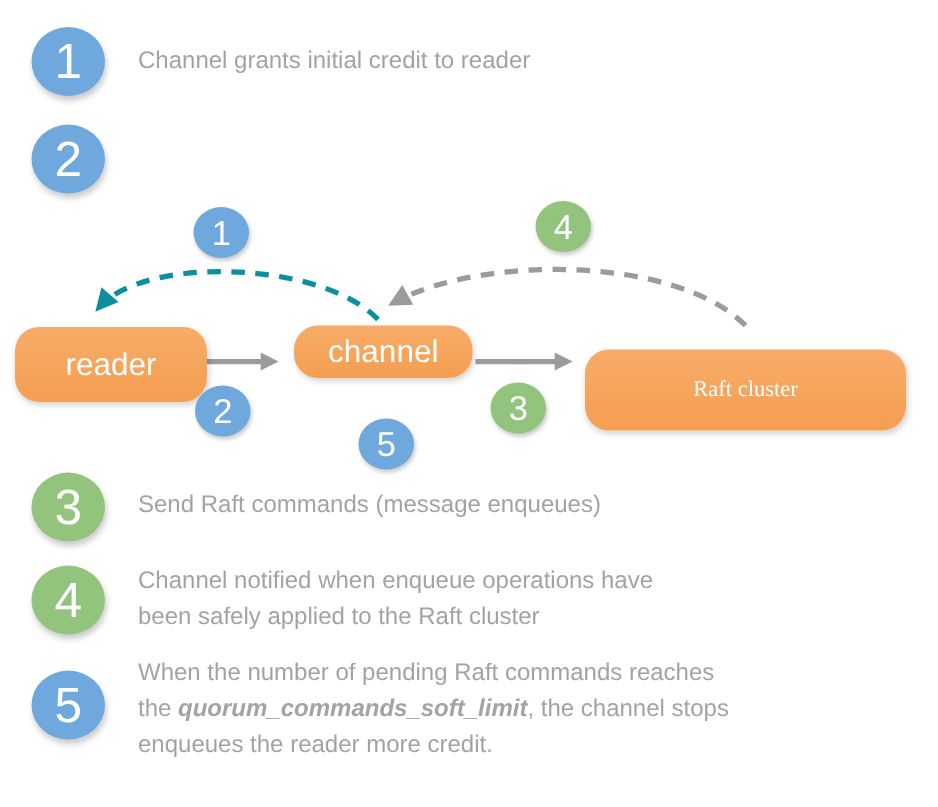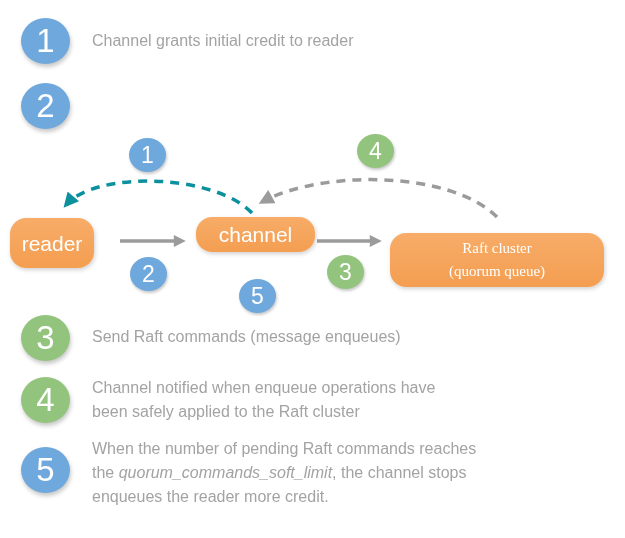--- a/index.html
+++ b/index.html
@@ -22,42 +22,42 @@
     position:absolute;left:92px;color:#a3a3a3;font-size:16px;line-height:24px;
     white-space:nowrap;
   }
   
   .node{
     position:absolute;background:linear-gradient(180deg,#f7ac68,#f49e51);
     border-radius:16px;color:#fff;display:flex;flex-direction:column;
     align-items:center;justify-content:center;text-align:center;
     box-shadow:1px 2px 4px rgba(0,0,0,.18);font-size:21px;line-height:23px;
   }
-  .pos-reader{left:10px;top:218px;width:84px;height:50px;}
+  .pos-reader{left:10px;top:218px;width:128px;height:50px;}
   .pos-channel{left:196px;top:217px;width:119px;height:35px;}
   .pos-raft{left:390px;top:233px;width:214px;height:54px;font-size:15px;font-family:Liberation Serif, serif;}
   
   .badge{
     position:absolute;width:37px;height:34px;border-radius:50%;color:#fff;
     display:flex;align-items:center;justify-content:center;font-size:23px;
     box-shadow:1px 2px 3px rgba(0,0,0,.22);user-select:none;
   }
   .pos-b1{left:129px;top:138px;}
   .pos-b2{left:130px;top:257px;}
   .pos-b3{left:327px;top:255px;}
   .pos-b4{left:357px;top:134px;}
   .pos-b5{left:239px;top:279px;}
   
   .pos-c1{left:21px;top:18px;}   .pos-t1{top:29px;}
   .pos-c2{left:21px;top:83px;}   .pos-t2{top:93px;}
   .pos-c3{left:21px;top:315px;}  .pos-t3{top:325px;}
   .pos-c4{left:21px;top:377px;}  .pos-t4{top:376px;}
   .pos-c5{left:21px;top:447px;}  .pos-t5{top:437px;}
   .arrows{position:absolute;left:0;top:0;pointer-events:none;}
-  i{font-style:italic;}
+  i{font-style:italic;font-weight:bold;}
 </style>
 </head>
 <body>
 
 <div class="canvas">
 
   <div class="step-circle big blue pos-c1">
     <span>1</span>
   </div>
   <div class="step-text pos-t1">Channel grants initial credit to reader</div>
@@ -89,21 +89,20 @@
   </svg>
 
   <div class="node pos-reader">
     <span>reader</span>
   </div>
   <div class="node pos-channel">
     <span>channel</span>
   </div>
   <div class="node pos-raft">
     <span>Raft cluster</span>
-    <span>(quorum queue)</span>
   </div>
 
   <div class="badge blue pos-b1">1</div>
   <div class="badge blue pos-b2">2</div>
   <div class="badge green pos-b3">3</div>
   <div class="badge green pos-b4">4</div>
   <div class="badge blue pos-b5">5</div>
 
   <div class="step-circle big green pos-c3">
     <span>3</span>

